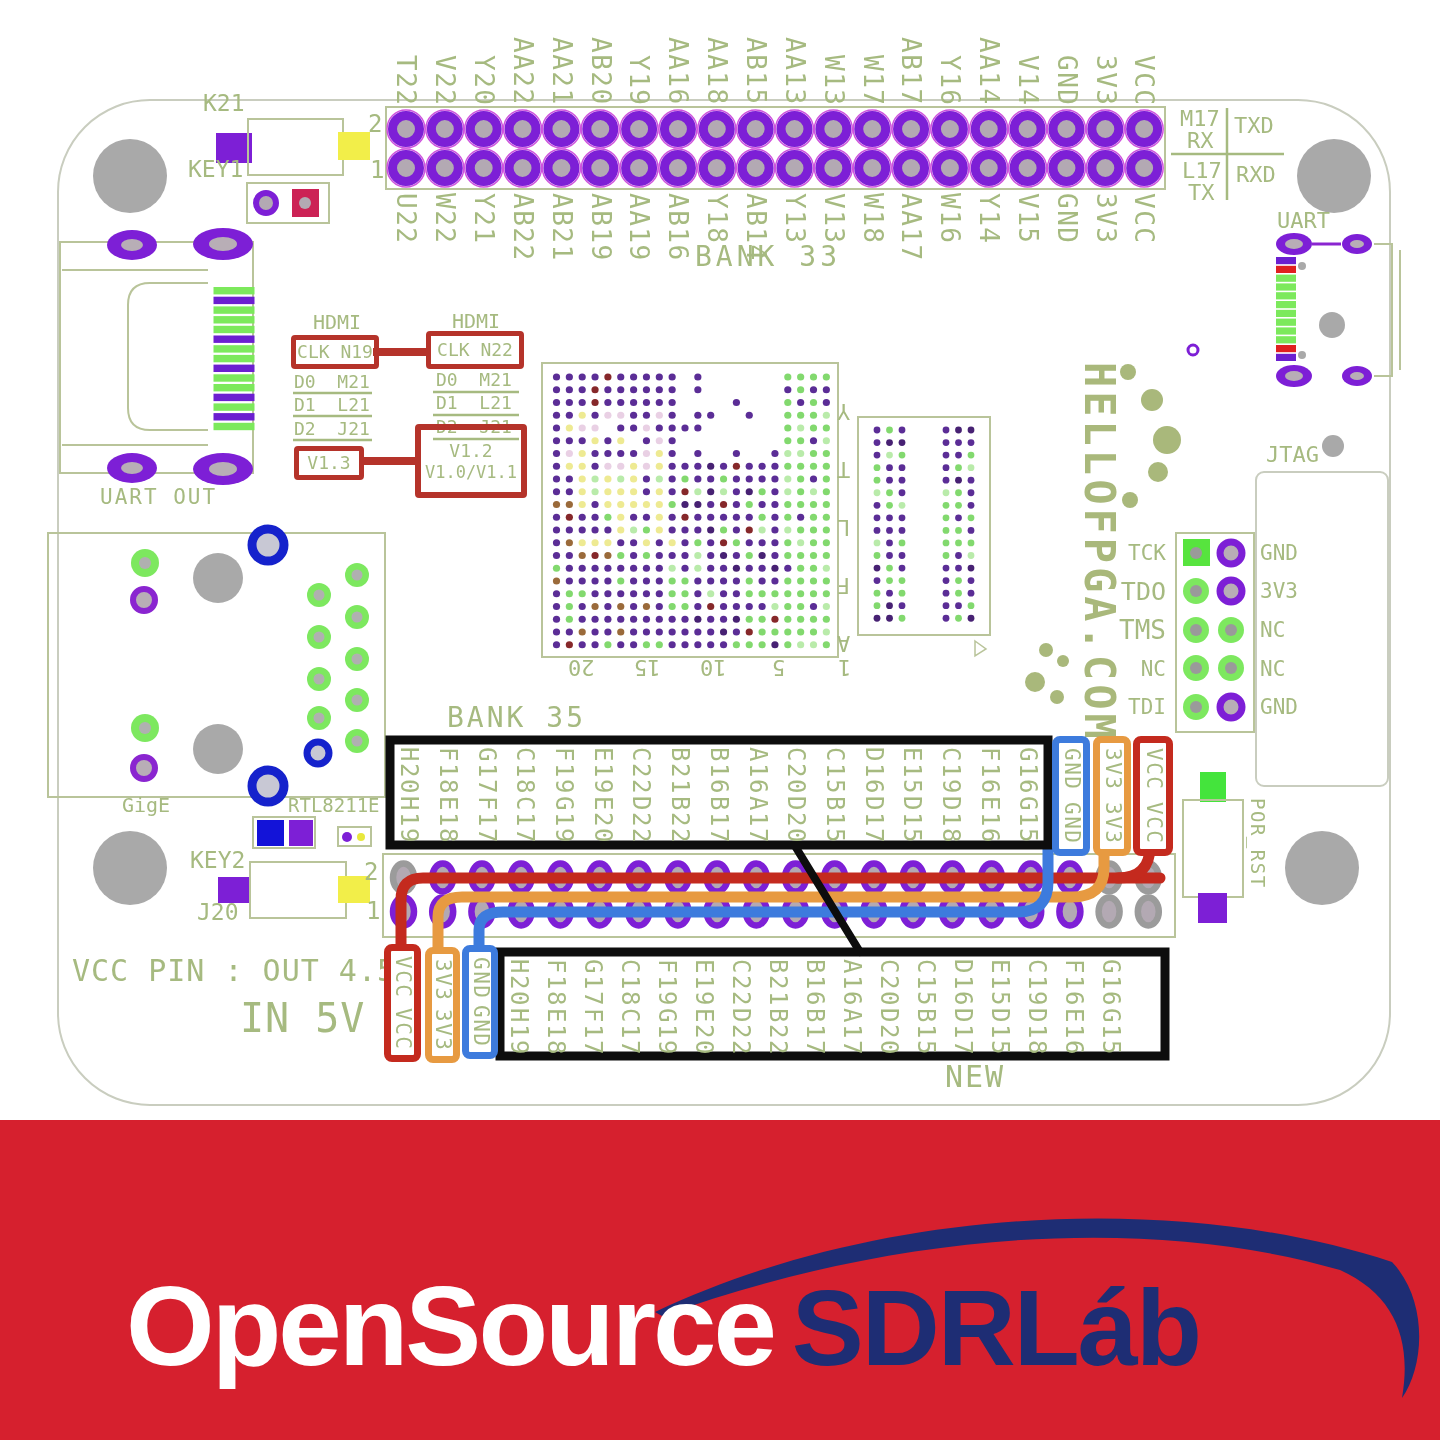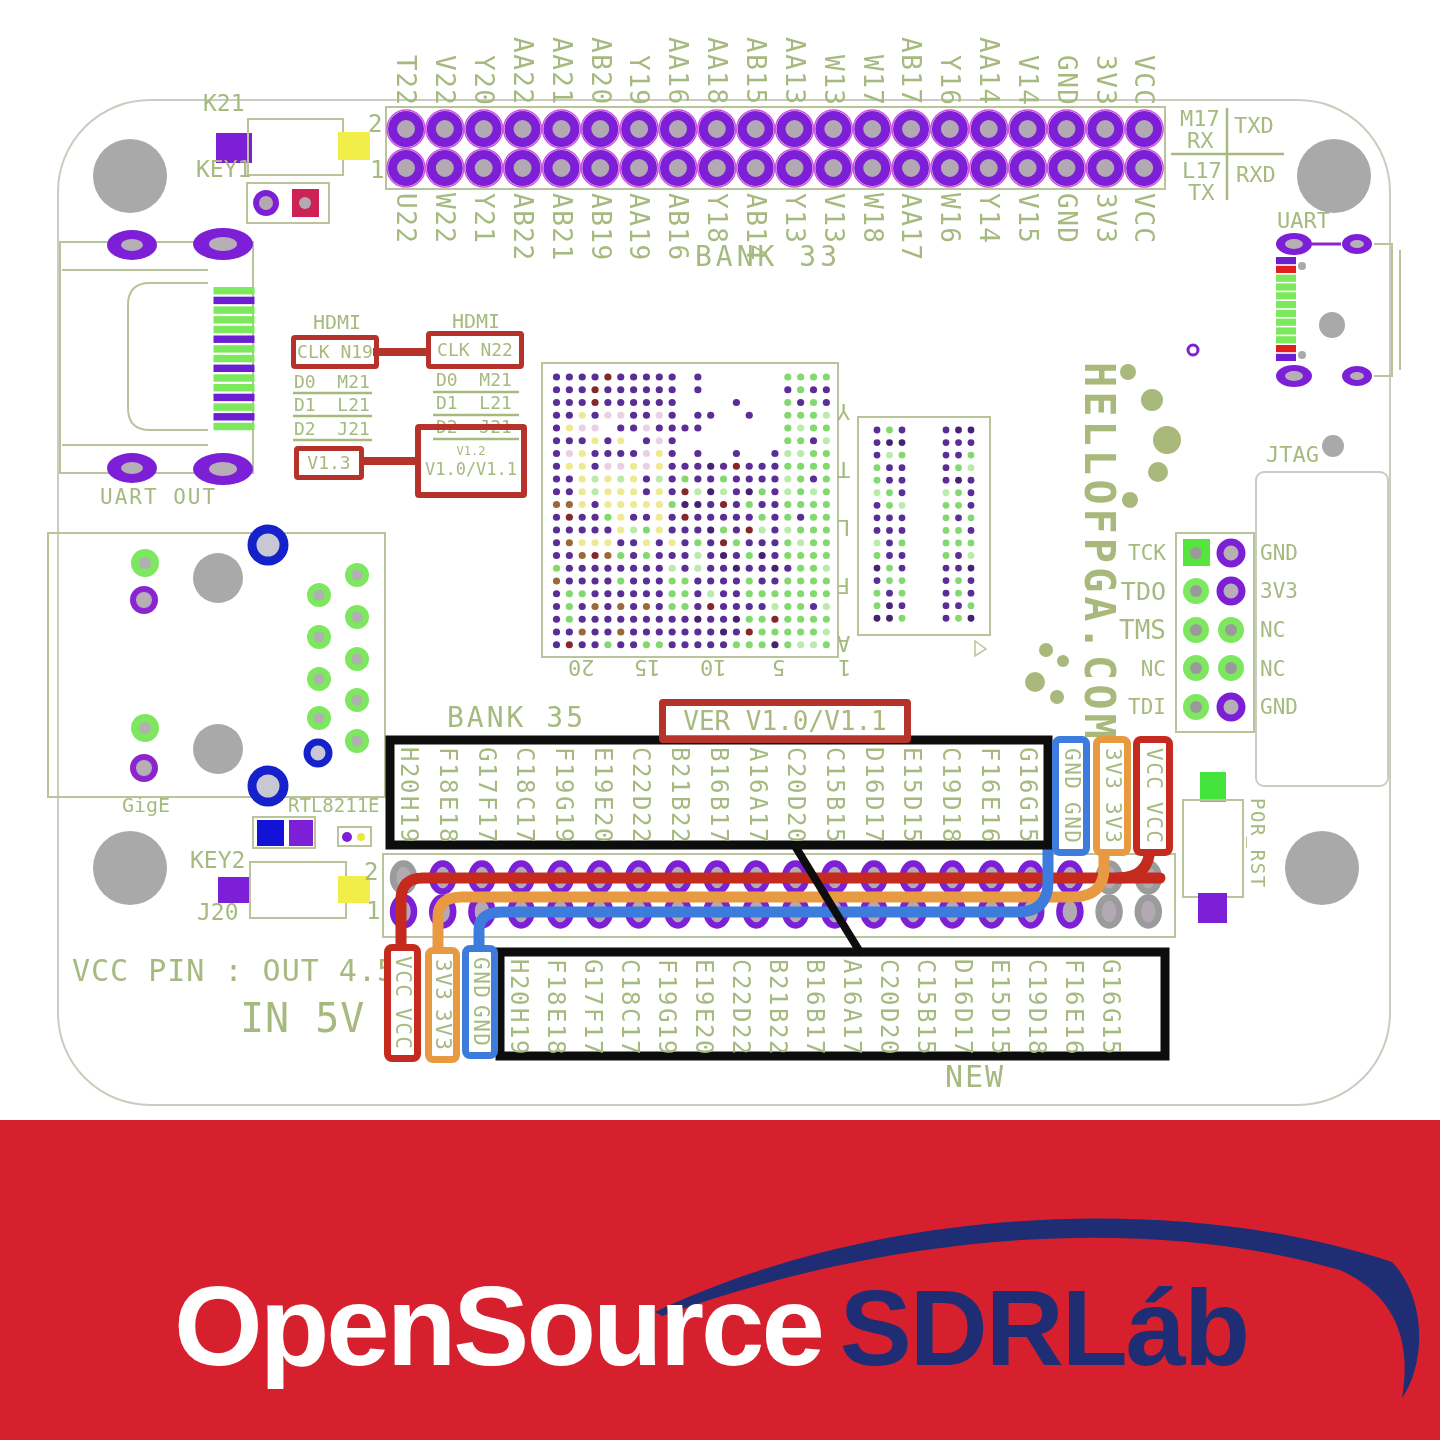--- a/index.html
+++ b/index.html
@@ -20,21 +20,21 @@
   .pwrbox.red{border-color:var(--wire-red);} .pwrbox.orange{border-color:var(--orange);}
   .pwrbox.blue{border-color:var(--blue);}
   .jtag-col{position:absolute;display:flex;flex-direction:column;}
   .jrow{height:38.6px;display:flex;align-items:center;}
   .rot180{transform:rotate(180deg);display:inline-block;}
   .tick-row{position:absolute;display:flex;}
   .tick-cell{width:66px;display:flex;justify-content:center;}
   .letter-col{position:absolute;display:flex;flex-direction:column;}
   .letter-cell{height:58px;display:flex;align-items:center;justify-content:center;}
   #footer{position:absolute;left:0;top:1120px;width:1440px;height:320px;background:var(--banner);}
-  .logo-row{position:absolute;left:126px;top:140px;display:flex;align-items:baseline;margin-left:48px;}
+  .logo-row{position:absolute;left:126px;top:140px;display:flex;align-items:baseline;}
   .brand-white{color:#ffffff;font-family:"Liberation Sans",sans-serif;font-weight:bold;
                font-size:114px;letter-spacing:-3px;}
   .brand-navy{color:var(--navy);font-family:"Liberation Sans",sans-serif;font-weight:bold;
               font-size:108px;letter-spacing:-2px;margin-left:18px;}
   svg{position:absolute;left:0;top:0;}
 </style>
 </head>
 <body>
 
 <div id="stage">
@@ -1060,21 +1060,21 @@
   <div class="abs mono" style="left:370px;top:158px;font-size:24px">1</div>
 
   <div class="abs mono" style="left:1180px;top:108px;font-size:22px">M17</div>
   <div class="abs mono" style="left:1187px;top:130px;font-size:22px">RX</div>
   <div class="abs mono" style="left:1234px;top:115px;font-size:22px">TXD</div>
   <div class="abs mono" style="left:1182px;top:160px;font-size:22px">L17</div>
   <div class="abs mono" style="left:1188px;top:182px;font-size:22px">TX</div>
   <div class="abs mono" style="left:1236px;top:164px;font-size:22px">RXD</div>
 
   <div class="abs mono" style="left:203px;top:92px;font-size:23px">K21</div>
-  <div class="abs mono" style="left:196px;top:158px;font-size:23px">KEY1</div>
+  <div class="abs mono" style="left:188px;top:158px;font-size:23px">KEY1</div>
 
   <div class="abs mono" style="left:100px;top:487px;font-size:21px;letter-spacing:2px">UART OUT</div>
 
   <div class="abs mono" style="left:313px;top:312px;font-size:20px">HDMI</div>
   <div class="redbox" style="left:291px;top:335px;width:78px;height:24px;border-width:5px">
     <span class="mono" style="font-size:18px">CLK N19</span>
   </div>
   <div class="abs mono" style="left:294px;top:373px;font-size:18px">D0  M21</div>
   <div class="abs mono" style="left:294px;top:396px;font-size:18px">D1  L21</div>
   <div class="abs mono" style="left:294px;top:420px;font-size:18px">D2  J21</div>
@@ -1083,21 +1083,21 @@
   </div>
 
   <div class="abs mono" style="left:452px;top:311px;font-size:20px">HDMI</div>
   <div class="redbox" style="left:426px;top:331px;width:88px;height:28px;border-width:5px">
     <span class="mono" style="font-size:18px">CLK N22</span>
   </div>
   <div class="abs mono" style="left:436px;top:371px;font-size:18px">D0  M21</div>
   <div class="abs mono" style="left:436px;top:394px;font-size:18px">D1  L21</div>
   <div class="abs mono" style="left:436px;top:418px;font-size:18px">D2  J21</div>
   <div class="redbox" style="left:415px;top:424px;width:100px;height:62px;border-width:6px">
-    <span class="mono" style="font-size:12px">V1.2</span>
+    <span class="mono" style="font-size:18px">V1.2</span>
     <span class="mono" style="font-size:17px;margin-top:4px">V1.0/V1.1</span>
   </div>
 
   <div class="abs mono" style="left:122px;top:795px;font-size:20px">GigE</div>
   <div class="abs mono" style="left:288px;top:796px;font-size:19px">RTL8211E</div>
 
   <div class="abs mono" style="left:1277px;top:210px;font-size:22px">UART</div>
   <div class="abs mono" style="left:1266px;top:444px;font-size:22px">JTAG</div>
 
   <div class="jtag-col" style="left:1118px;top:534px;width:48px;align-items:flex-end">
@@ -1172,23 +1172,20 @@
       </div>
       <div class="letter-cell">
         <span class="mono rot180" style="font-size:22px">F</span>
       </div>
       <div class="letter-cell">
         <span class="mono rot180" style="font-size:22px">A</span>
       </div>
     </div>
 
   <div class="abs mono" style="left:447px;top:704px;font-size:28px;letter-spacing:3px">BANK 35</div>
-  <div class="redbox" style="left:659px;top:699px;width:238px;height:30px;border-width:7px">
-    <span class="mono" style="font-size:26px">VER V1.0/V1.1</span>
-  </div>
 
   <div class="pin-row" style="left:390px;top:747px;width:658px;">
 
   <div class="cell c387">
         <span class="vtext" style="font-size:24px">H20</span>
       </div>
       <div class="cell c387">
         <span class="vtext" style="font-size:24px">F18</span>
       </div>
       <div class="cell c387">

